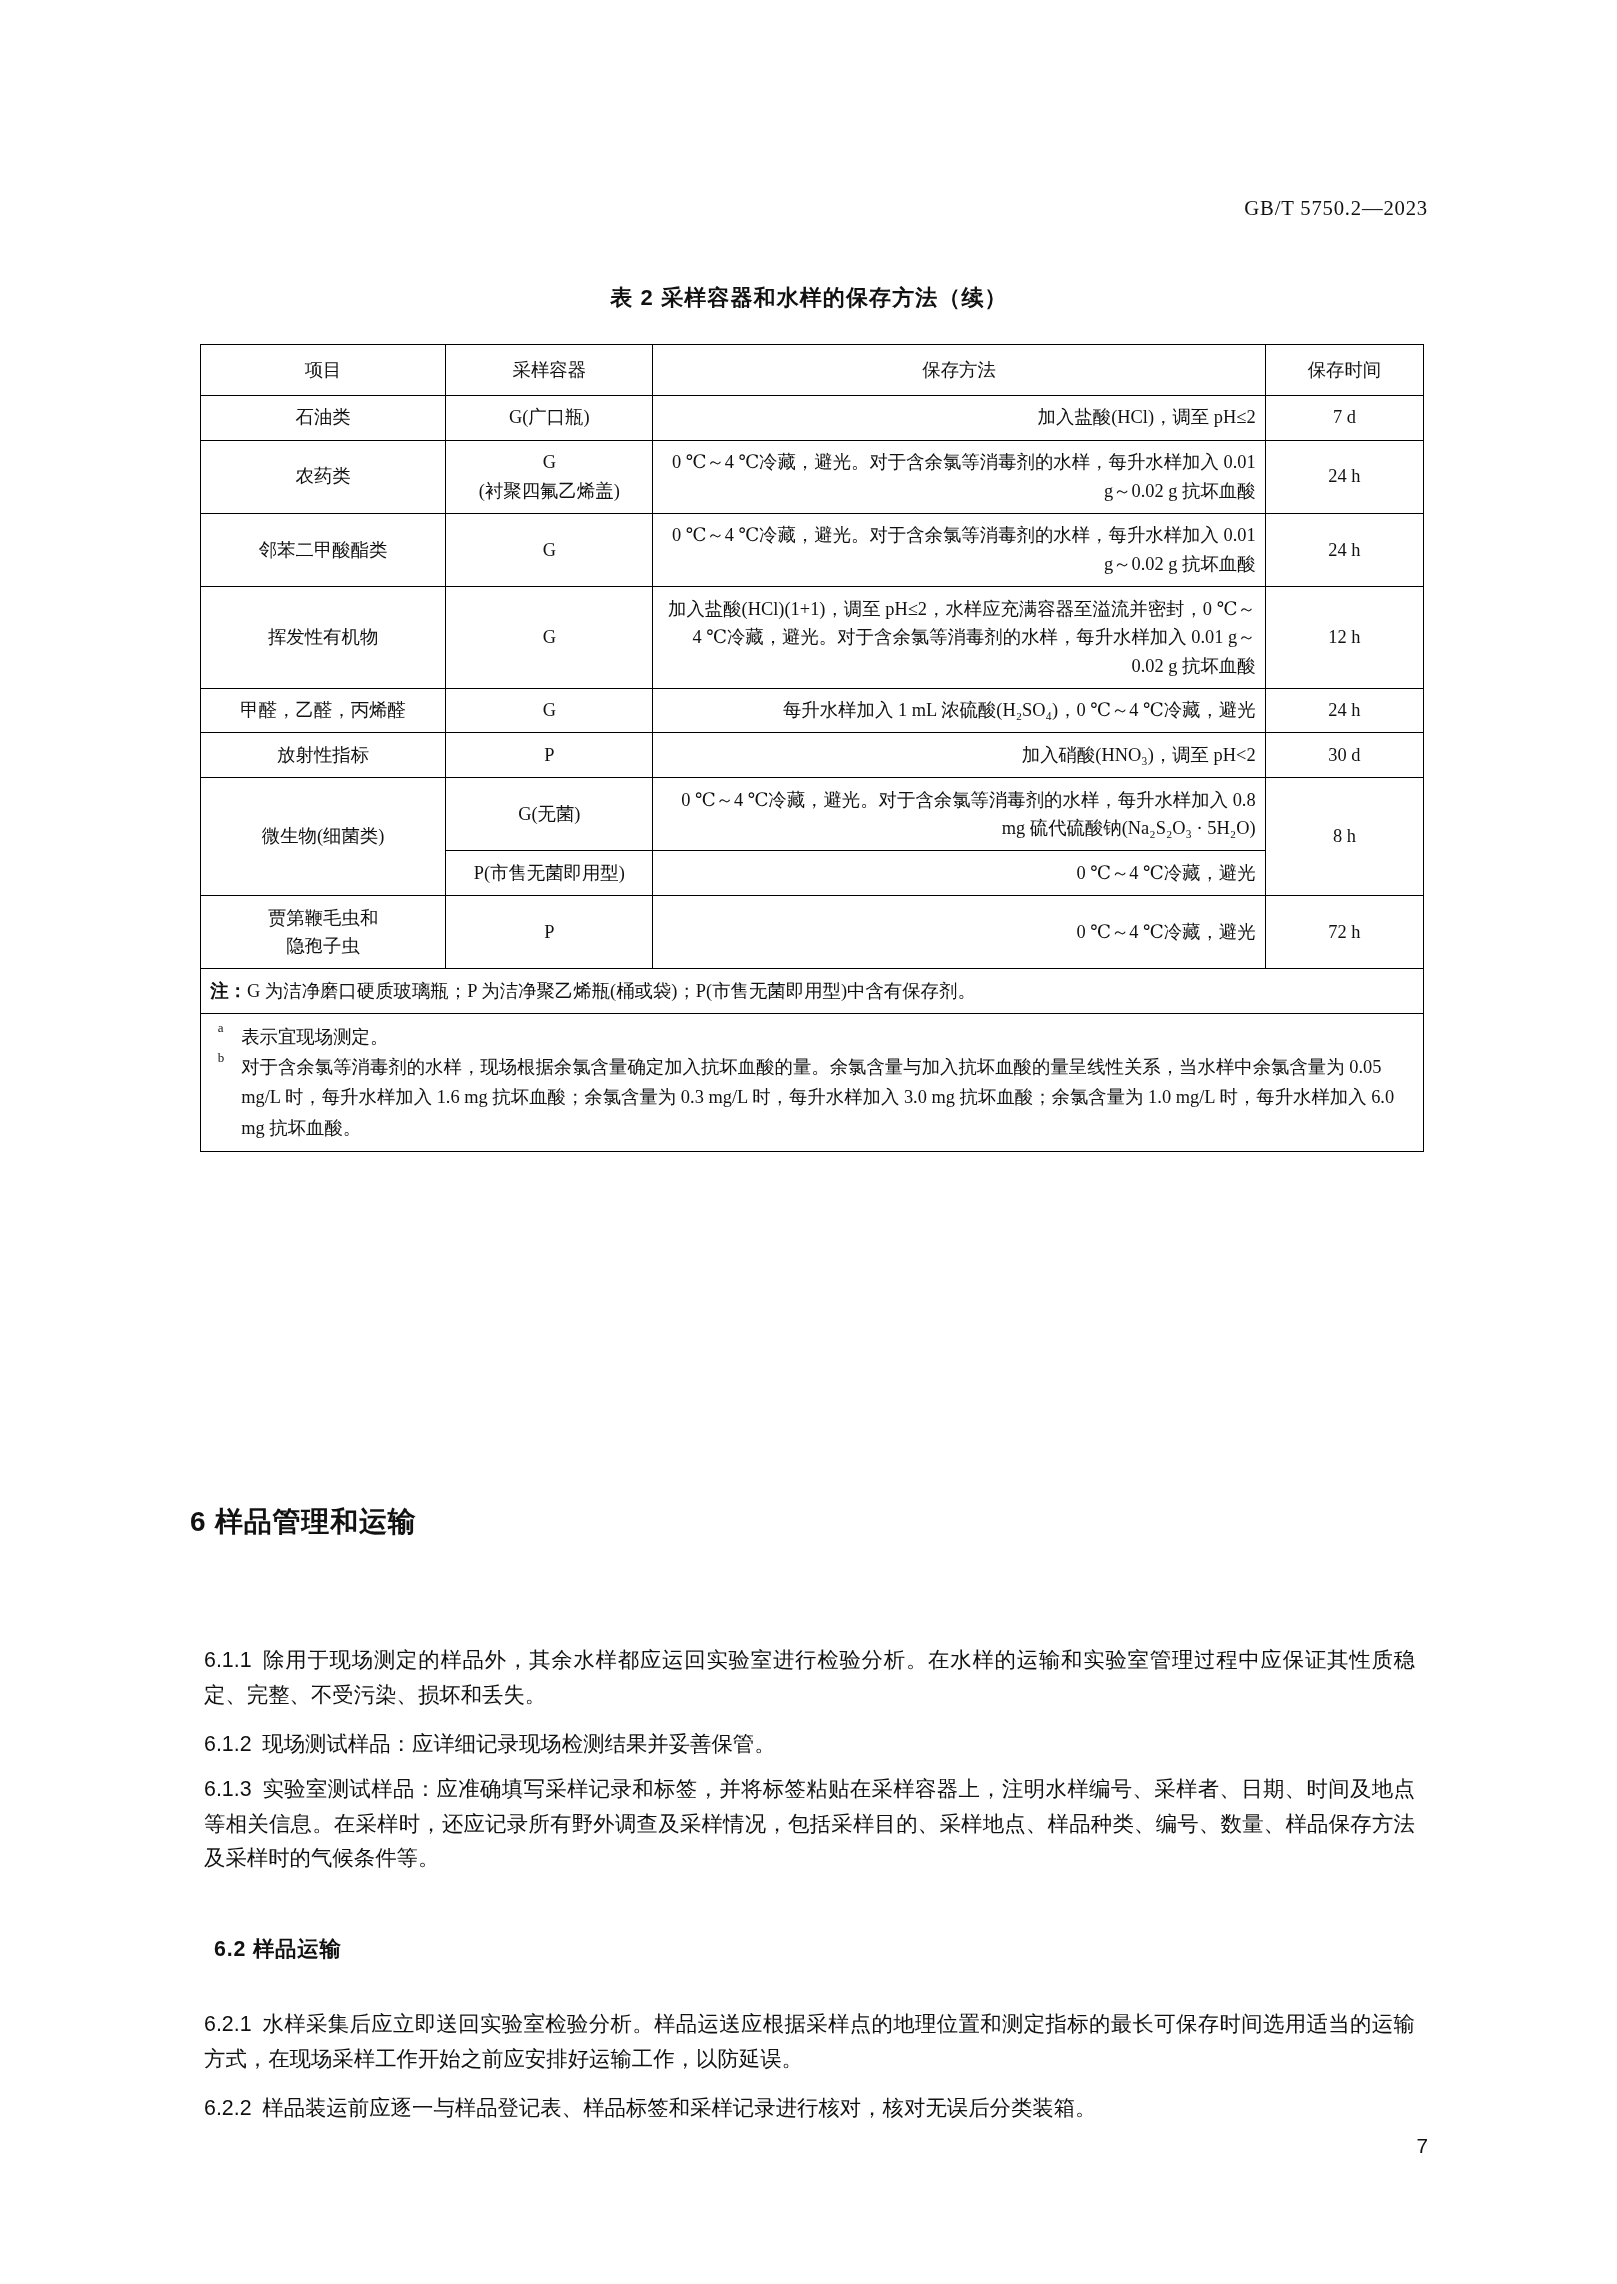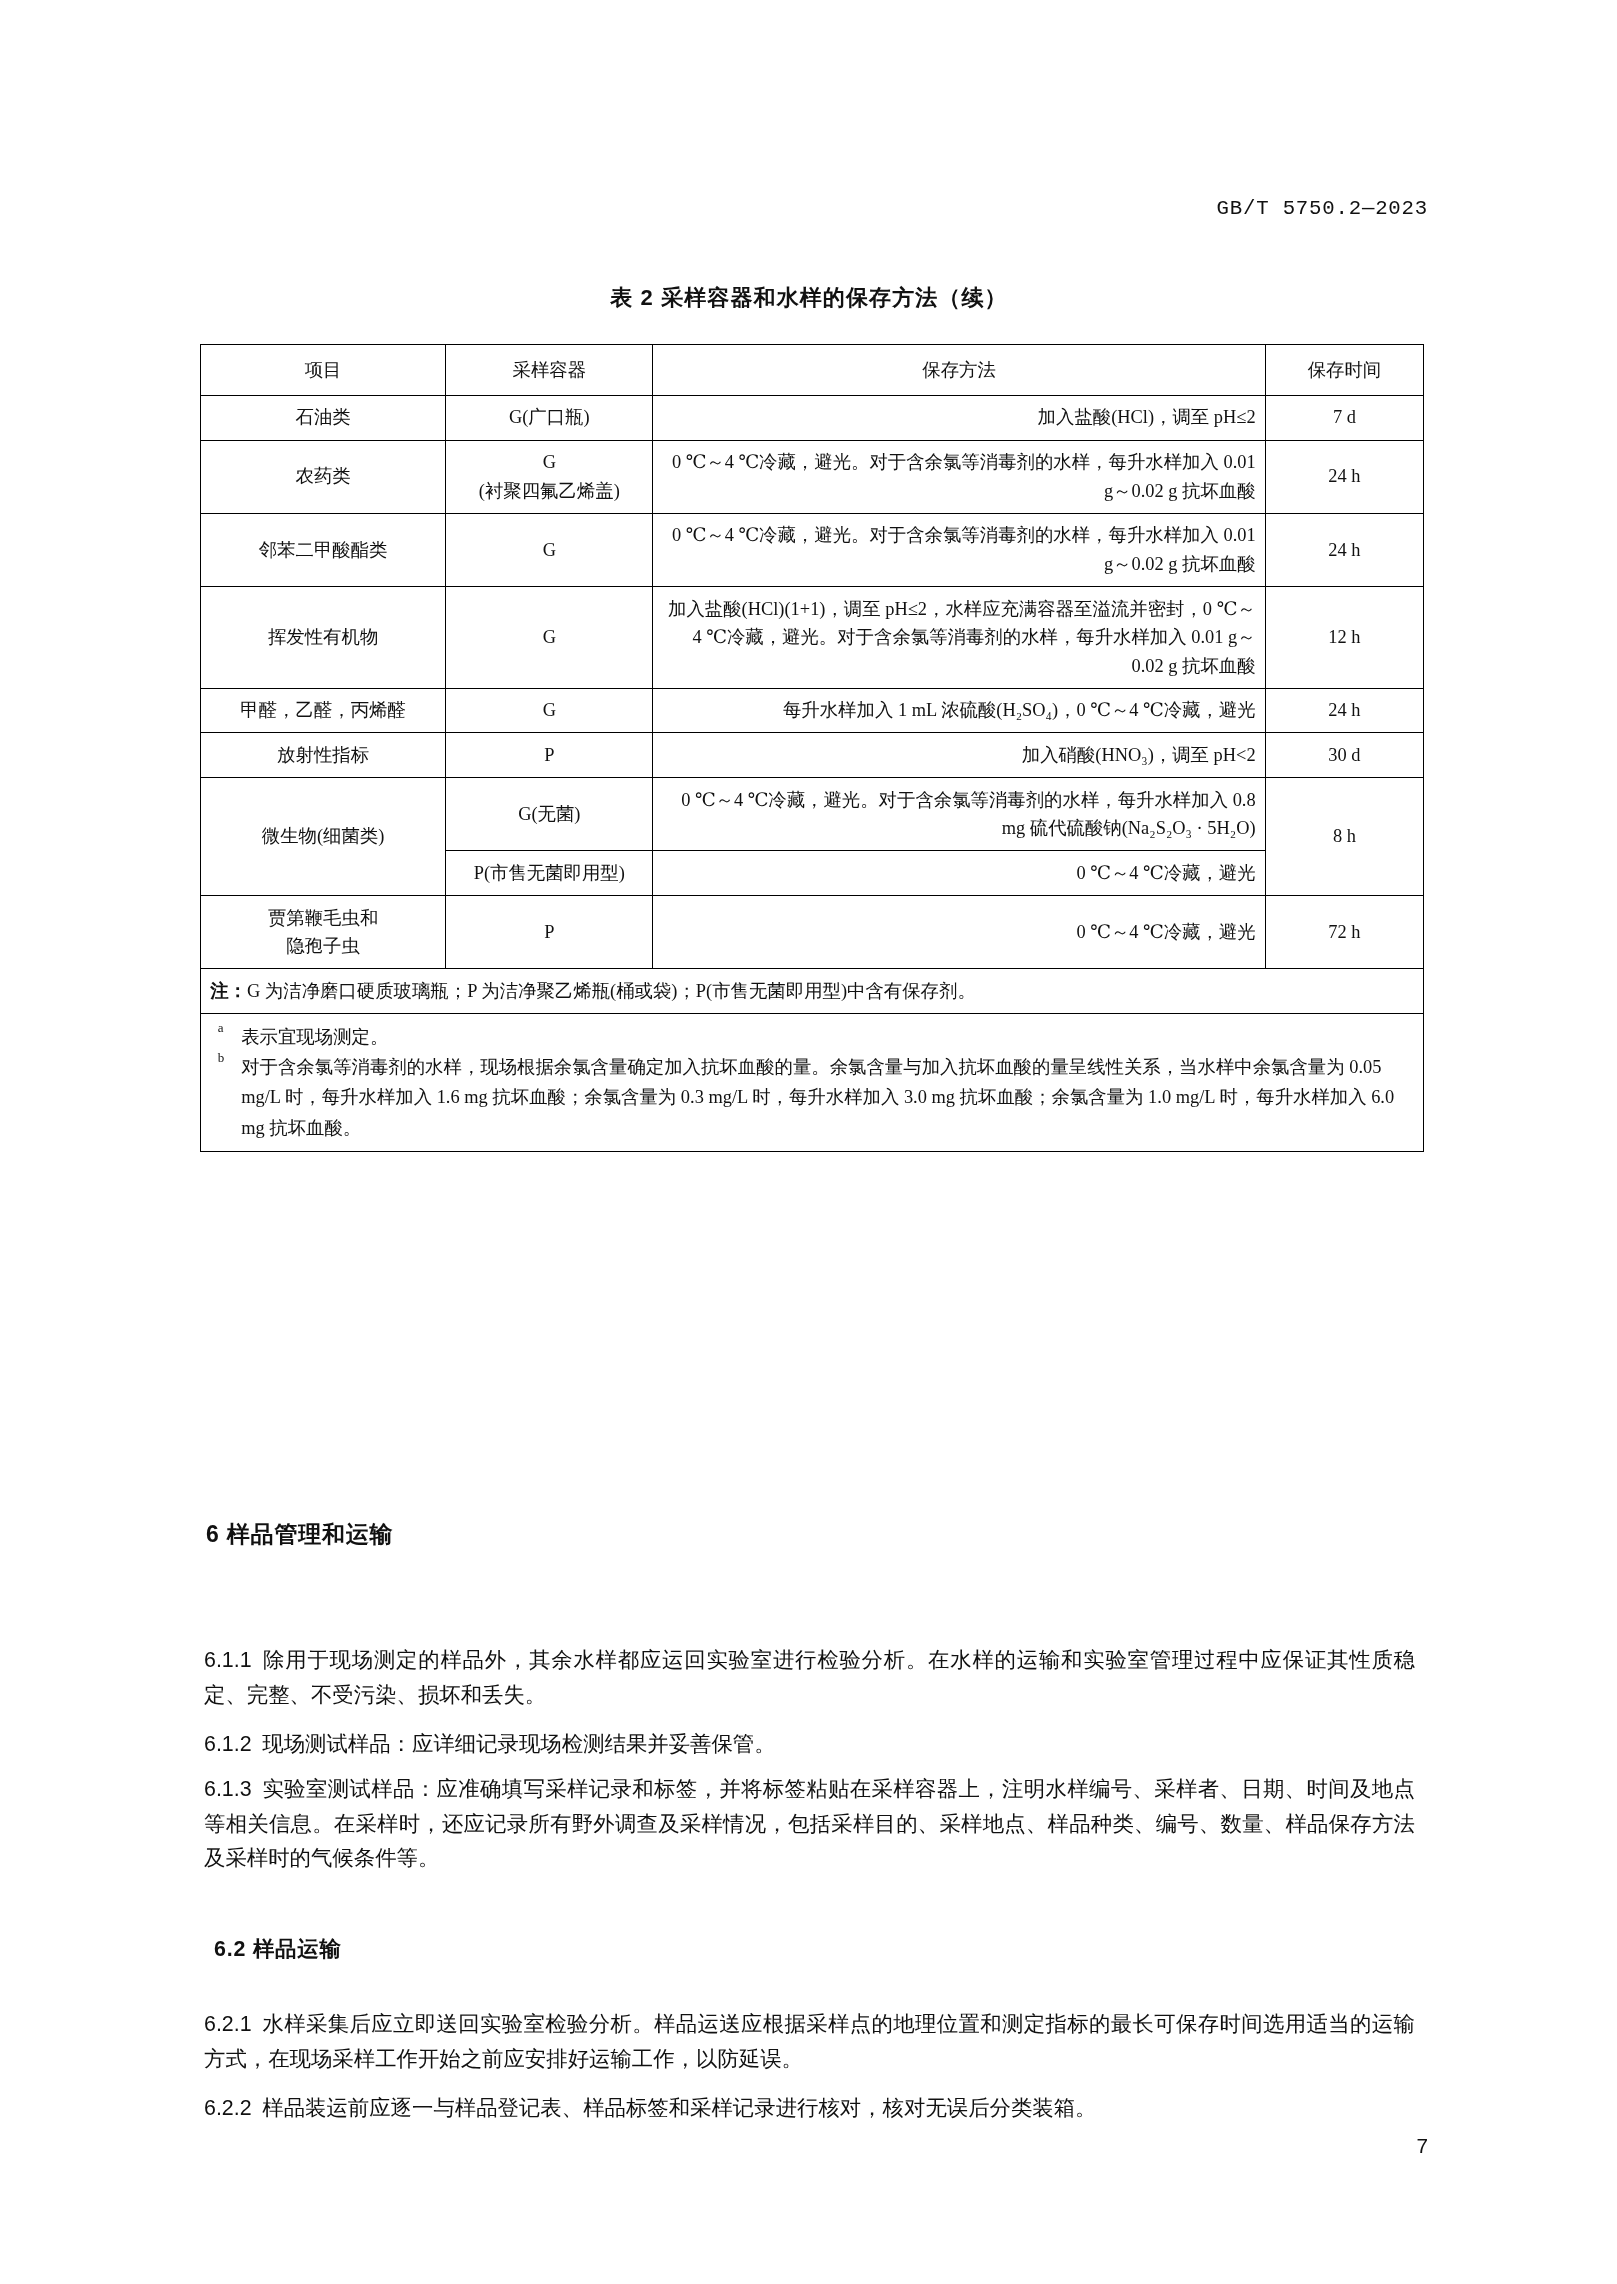--- a/index.html
+++ b/index.html
@@ -18,21 +18,21 @@
     position: relative;
     width: 1618px;
     height: 2284px;
     box-sizing: border-box;
     padding: 0;
   }
   .header-std {
     position: absolute;
     top: 197px;
     right: 190px;
-    font-family: Liberation Mono, monospace;
+    font-family: Liberation Serif, serif;
     font-size: 20.7px;
     letter-spacing: 0.8px;
     color: #111;
   }
   .table-title {
     position: absolute;
     top: 283px;
     left: 0;
     width: 1618px;
     text-align: center;
@@ -92,23 +92,23 @@
     font-size: 13px;
   }
 
   .body-section {
     position: absolute;
     left: 190px;
     width: 1239px;
   }
   h2.sec {
     font-family: "Liberation Sans", sans-serif;
-    font-size: 23px;
-    font-weight: bold;
-    margin: 16px;
+    font-size: 28px;
+    font-weight: bold;
+    margin: 0;
     letter-spacing: 0.8px;
   }
   h3.sub {
     font-family: "Liberation Sans", sans-serif;
     font-size: 21.4px;
     font-weight: bold;
     margin: 0;
     letter-spacing: 0.8px;
   }
   p.para {

